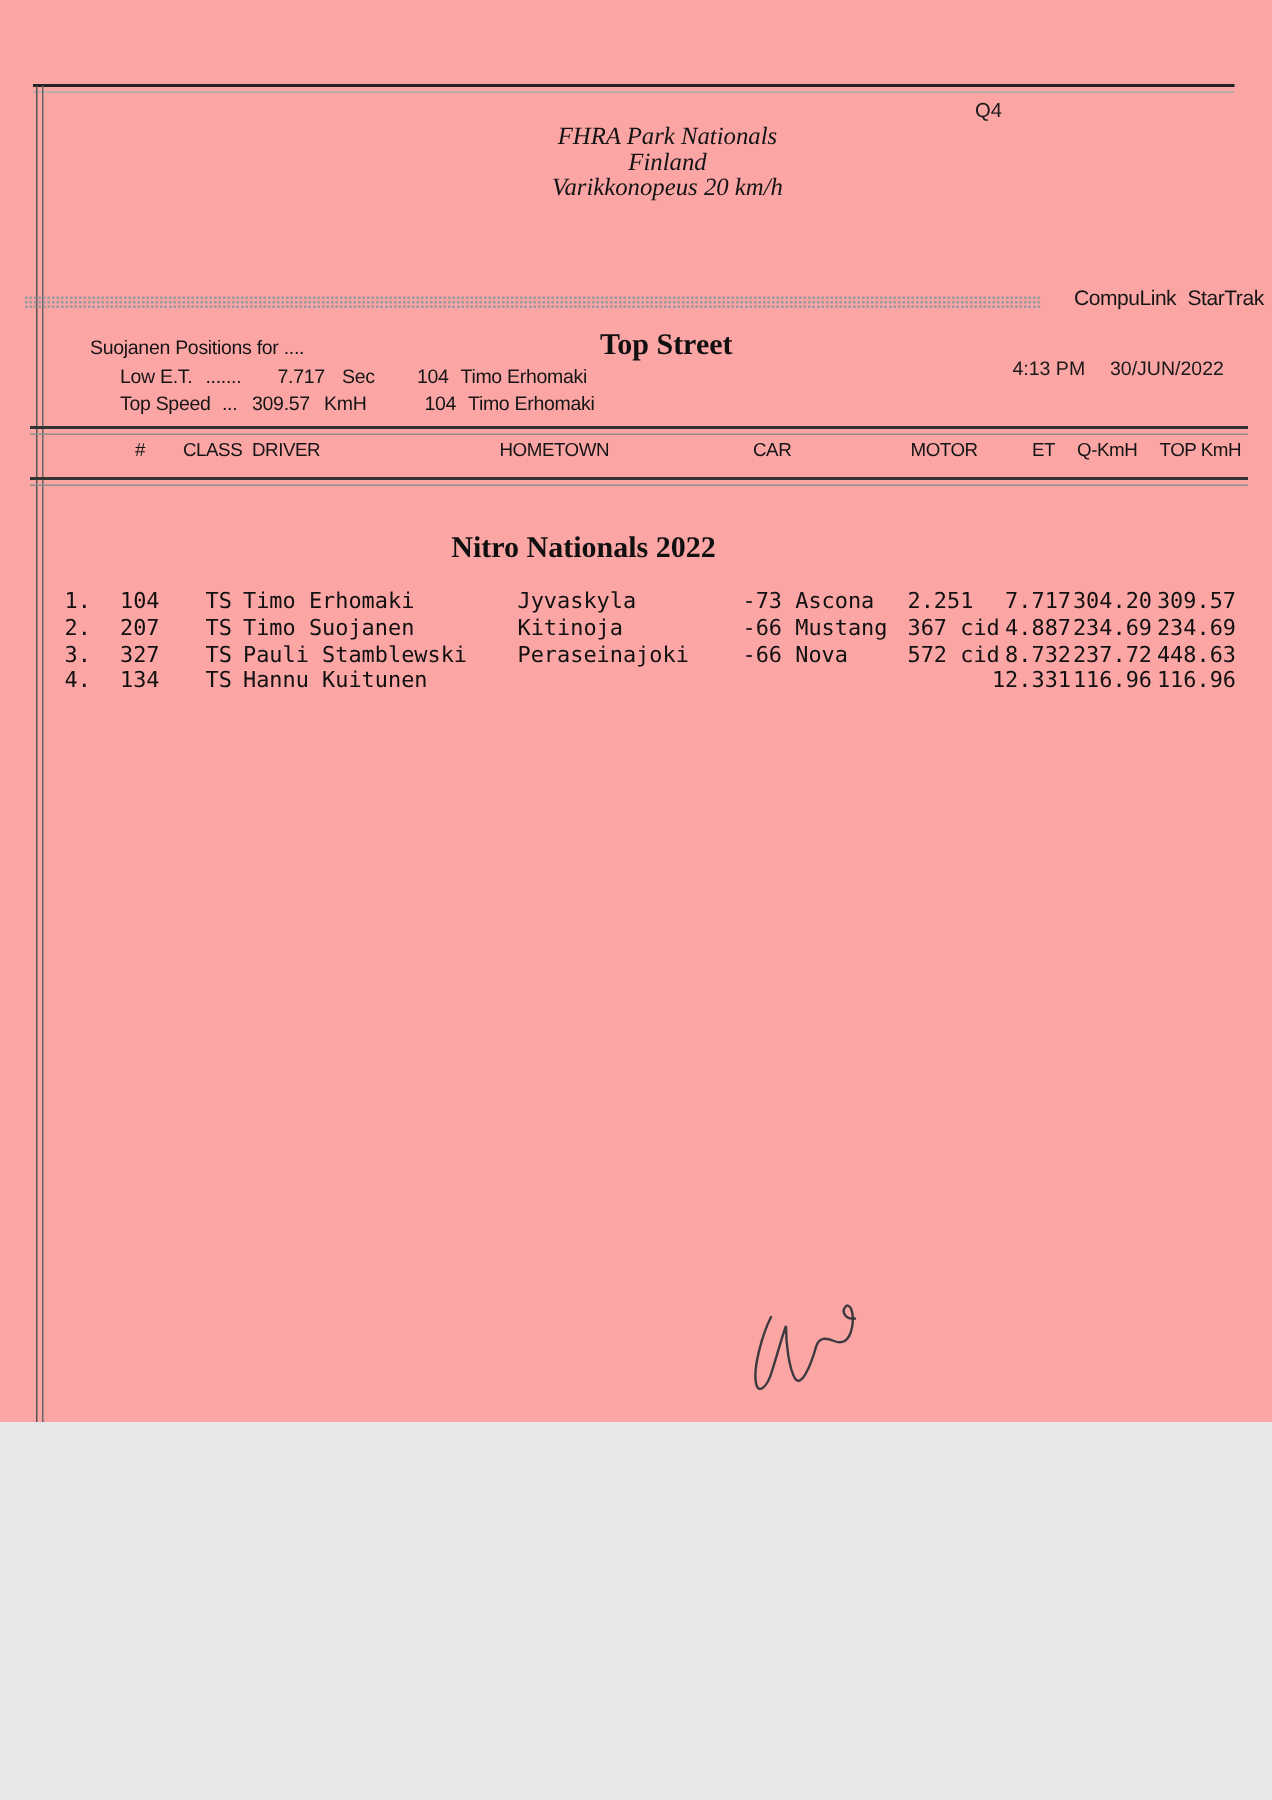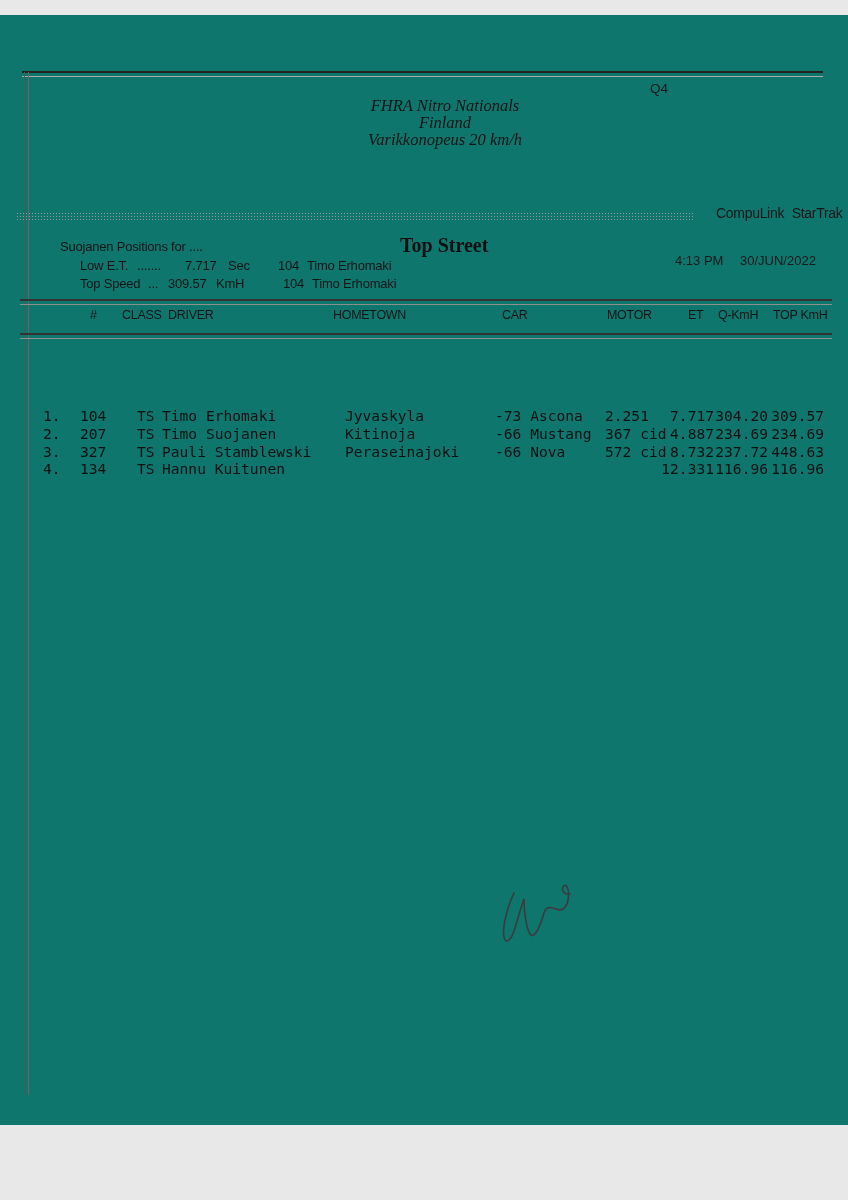--- a/index.html
+++ b/index.html
@@ -1,18 +1,18 @@
 <!DOCTYPE html>
 <html><head>
 <meta charset="utf-8">
 <style>
   html,body { margin:0; padding:0; background:#e8e8e8; }
   .page {
-    position:relative; width:848px; height:1110px; margin:15px auto;
-    background:#0f766e; overflow:hidden; color:#1a1a1a;
+    position:relative; width:848px; height:948px; margin:0 auto;
+    background:#fca5a5; overflow:hidden; color:#1a1a1a;
     font-family:"Liberation Sans", sans-serif;
   }
 
   
   .border-top    { position:absolute; left:22px; top:56px; width:801px; height:3px;
                    border-top:2px solid #222; border-bottom:1px solid #aaa; }
   .border-left   { position:absolute; left:24px; top:57px; width:3px; height:1023px;
                    border-left:1px solid #555; border-right:1px solid #666; }
   .scan-bottom   { position:absolute; left:0; top:1191px; width:848px; height:3px; background:#1c1c1c; }
   .rule          { position:absolute; left:20px; width:812px; height:3px;
@@ -63,21 +63,21 @@
 
 <div class="page">
 
   <div class="border-top"></div>
   <div class="border-left"></div>
   <div class="scan-bottom"></div>
 
   <div class="page-label">Q4</div>
 
   <div class="event-header">
-    <div>FHRA Nitro Nationals</div>
+    <div>FHRA Park Nationals</div>
     <div>Finland</div>
     <div>Varikkonopeus 20 km/h</div>
   </div>
 
   <div class="halftone"></div>
   <div class="compulink">CompuLink StarTrak</div>
 
   <div class="q-txt" style="left:60px; top:224px;">Suojanen Positions for ....</div>
   <div class="class-title">Top Street</div>
 
@@ -103,20 +103,21 @@
   <div class="th" style="left:122px;">CLASS</div>
   <div class="th" style="left:168px;">DRIVER</div>
   <div class="th" style="left:333px;">HOMETOWN</div>
   <div class="th" style="left:502px;">CAR</div>
   <div class="th" style="left:607px;">MOTOR</div>
   <div class="th" style="left:688px;">ET</div>
   <div class="th" style="left:718px;">Q-KmH</div>
   <div class="th" style="left:773px;">TOP KmH</div>
   <div class="rule rule-2"></div>
 
+  <div class="event-title">Nitro Nationals 2022</div>
 
   <div class="rows">
 
     <div class="row">
       <div class="cell">1.</div>
       <div class="cell">104</div>
       <div class="cell">TS</div>
       <div class="cell">Timo Erhomaki</div>
       <div class="cell">Jyvaskyla</div>
       <div class="cell">-73 Ascona</div>

